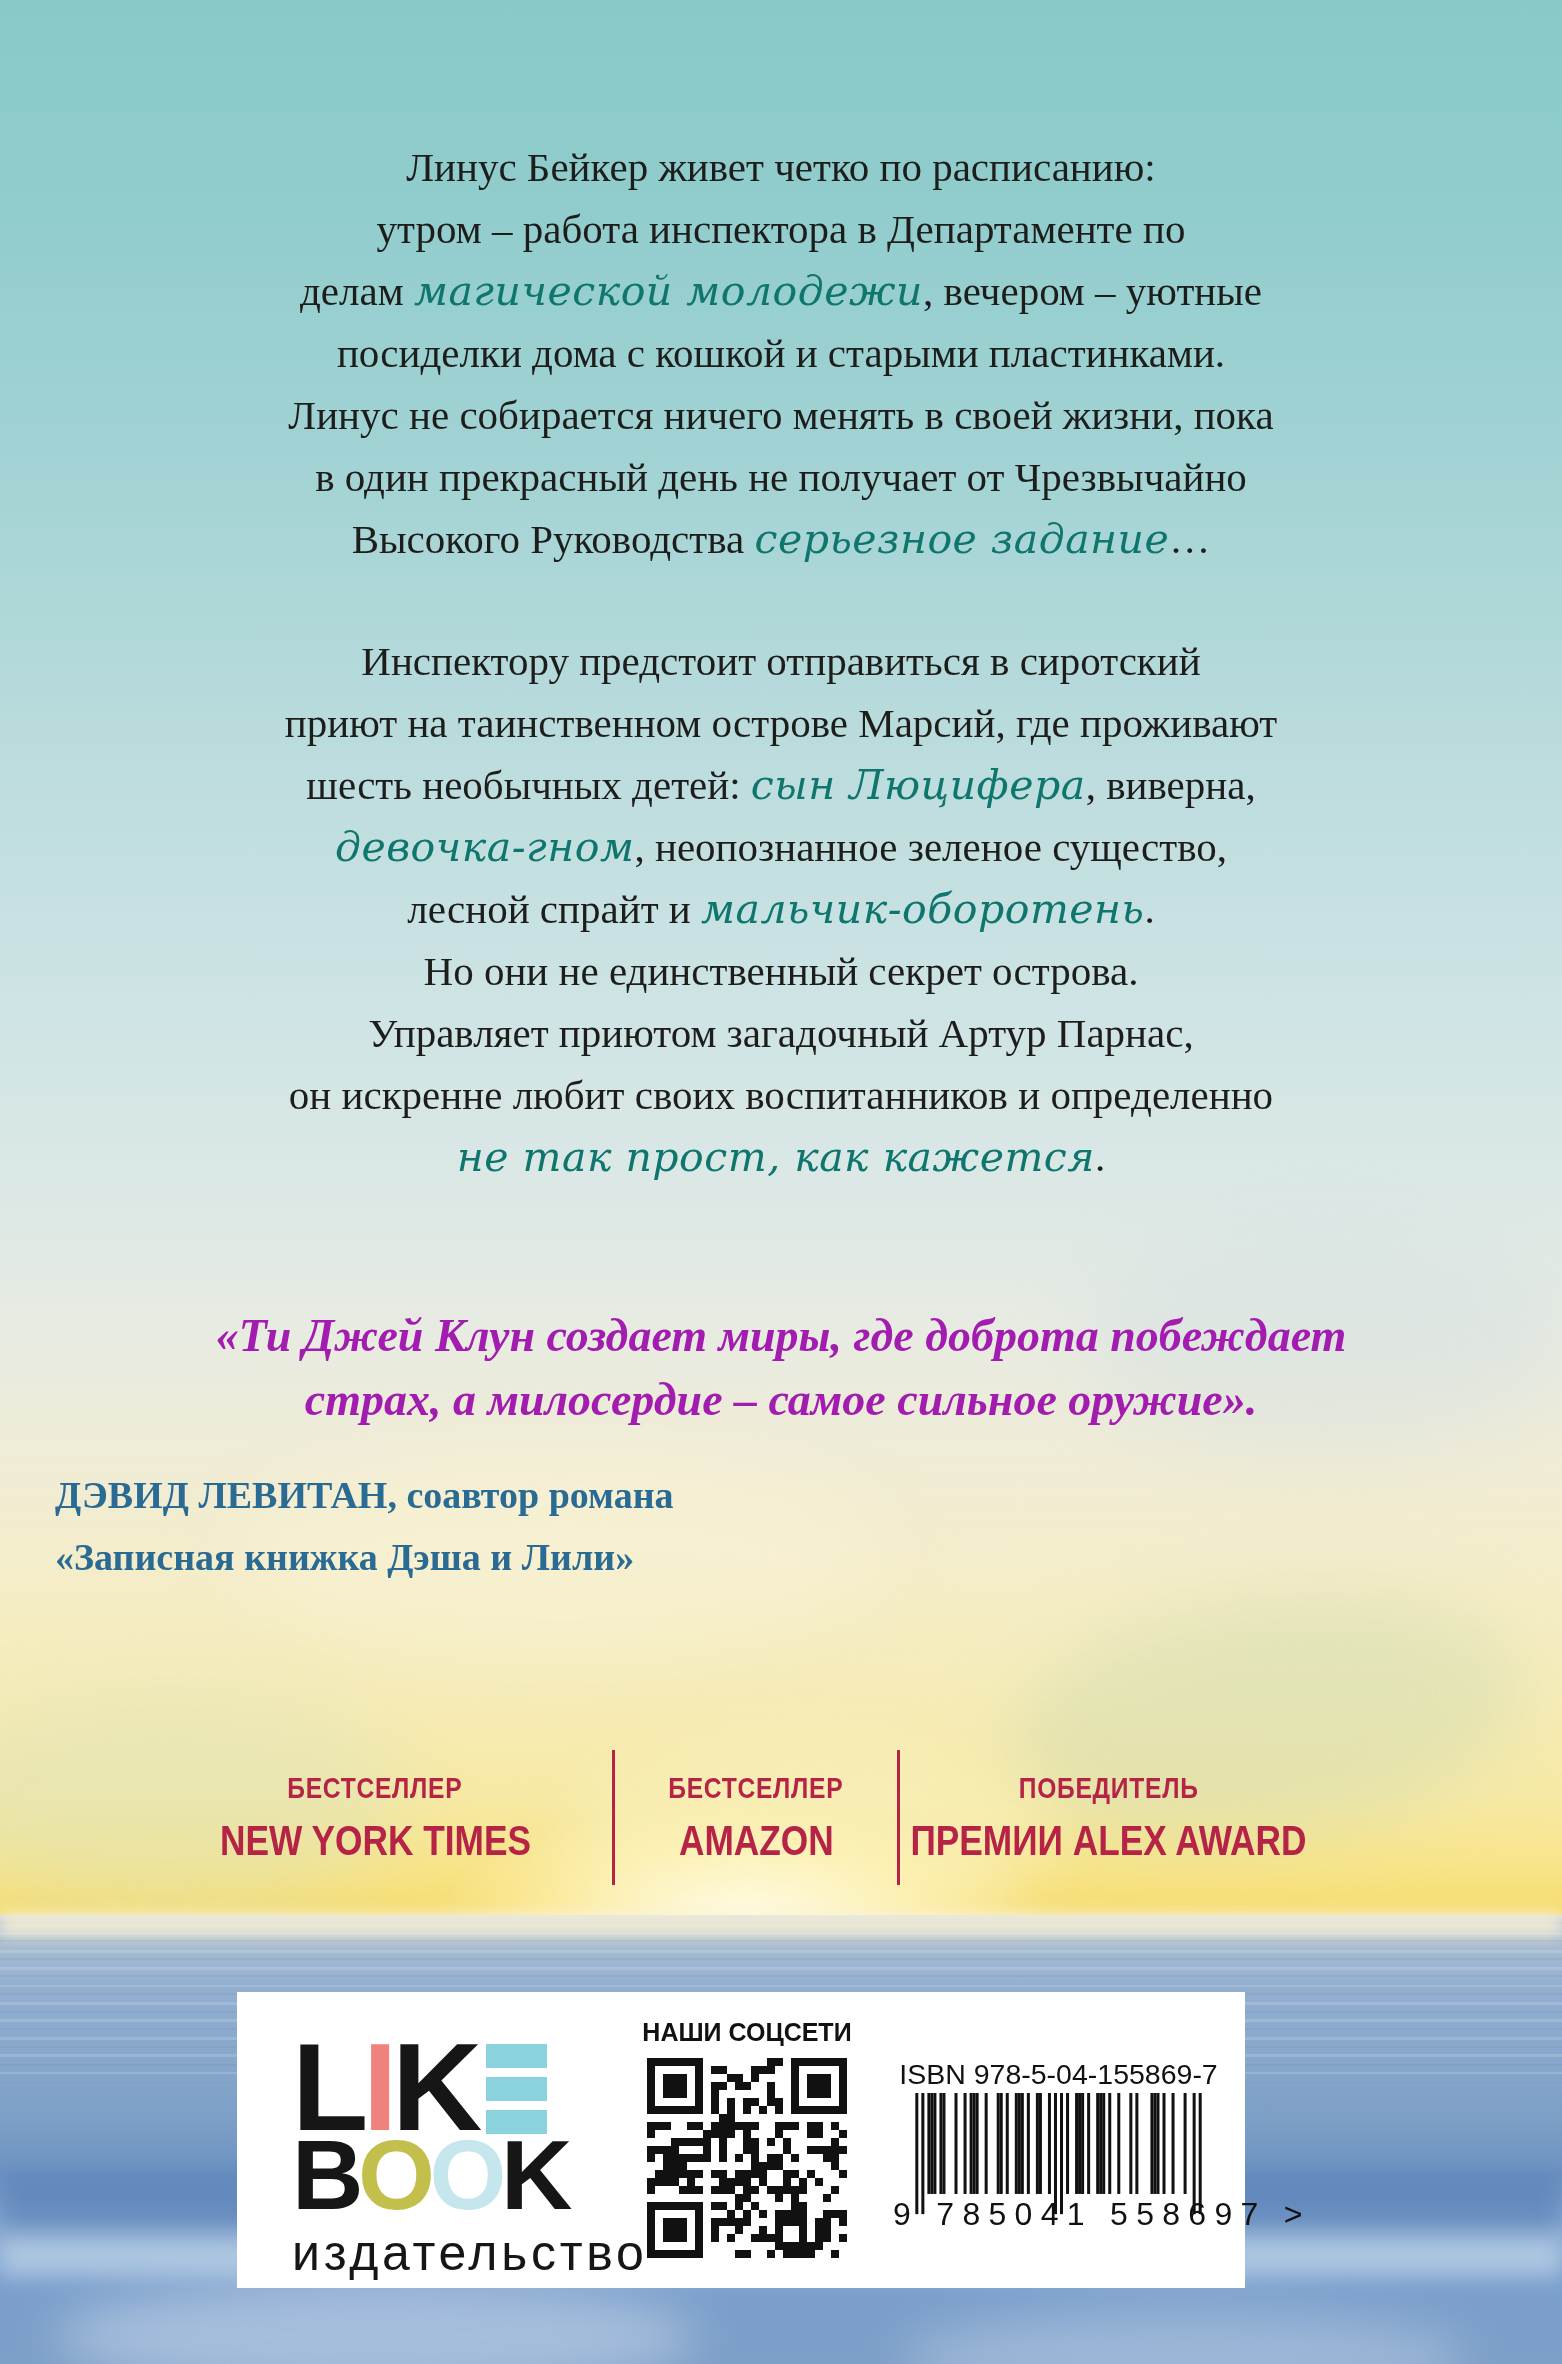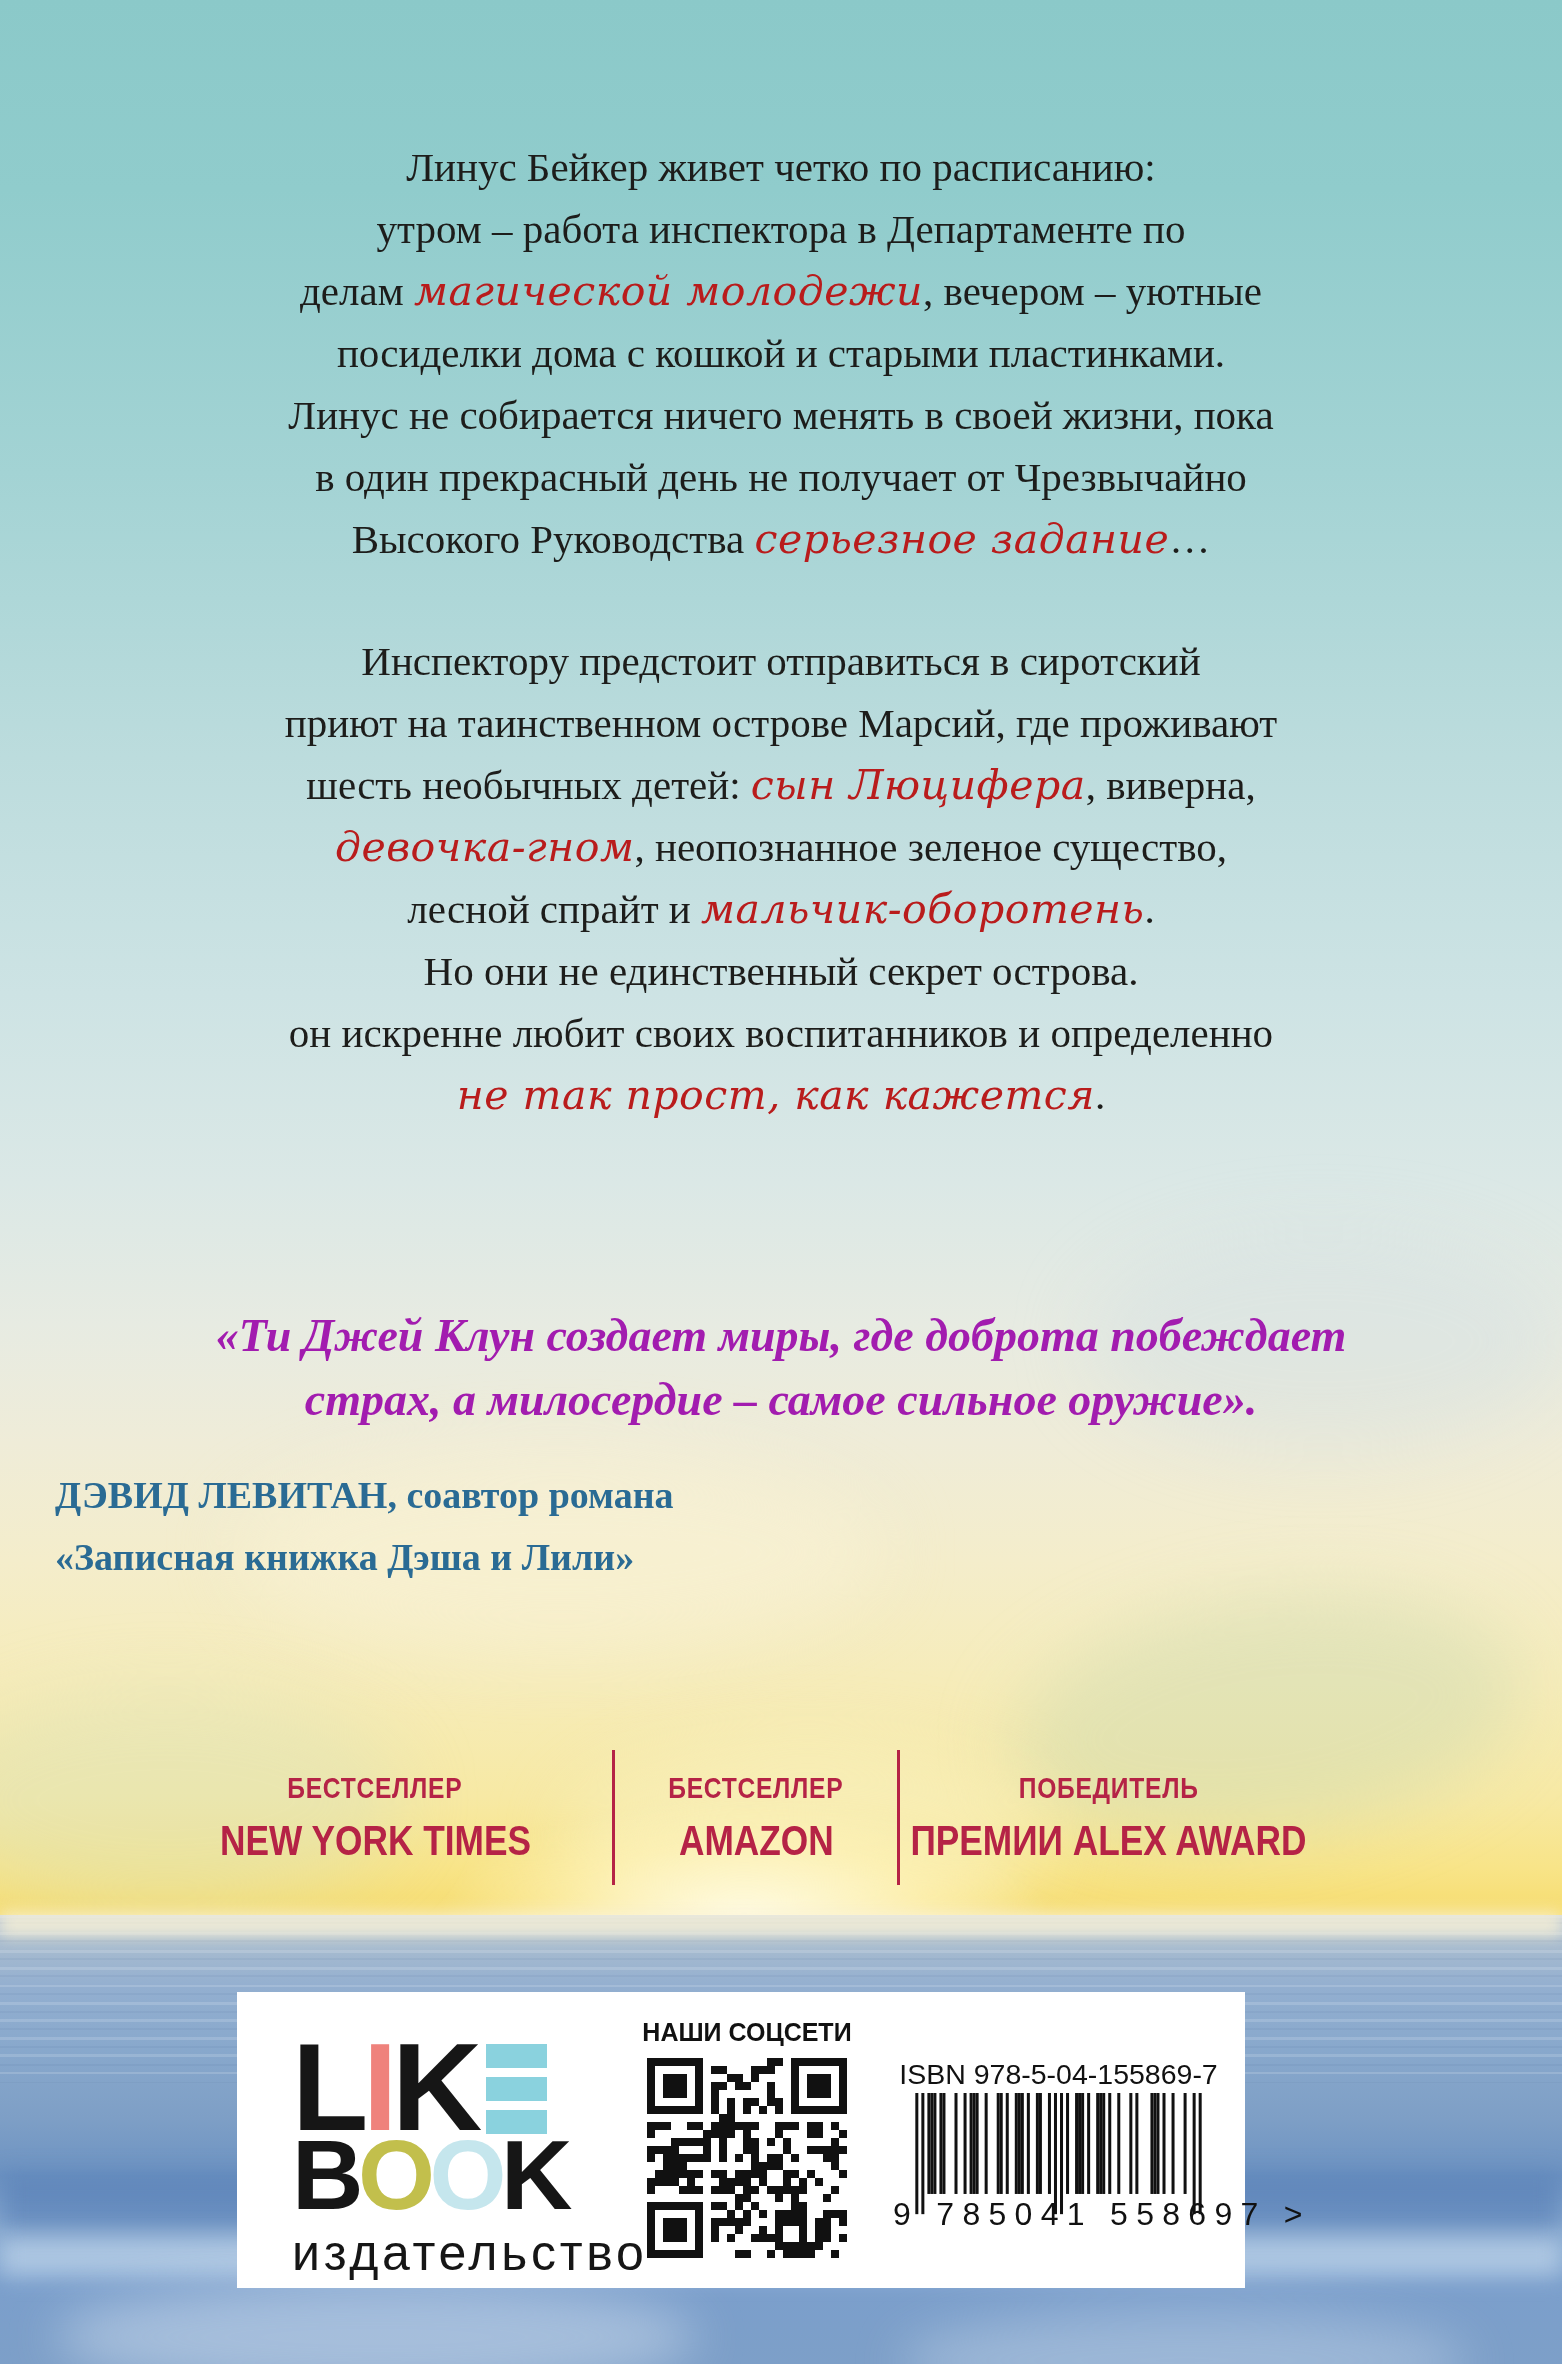--- a/index.html
+++ b/index.html
@@ -29,21 +29,21 @@
       repeating-linear-gradient(180deg,rgba(80,110,155,.20) 7.3px 9.2px,rgba(80,110,155,0) 9.2px 25px);}
   .ocean-darkband{position:absolute;left:0;top:262px;width:100%;height:64px;background:rgba(60,102,168,.38);filter:blur(13px);}
   .ocean-lightband{position:absolute;left:0;top:321px;width:100%;height:40px;background:rgba(208,226,242,.55);filter:blur(11px);}
   .ocean-reflect1{position:absolute;left:55px;top:367px;width:643px;height:110px;background:rgba(235,241,250,.38);border-radius:50%;filter:blur(24px);}
   .ocean-reflect2{position:absolute;left:900px;top:395px;width:569px;height:101px;background:rgba(228,238,250,.30);border-radius:50%;filter:blur(24px);}
   .horizon-haze{position:absolute;left:0;top:1912px;width:1562px;height:24px;background:rgba(250,242,214,.8);filter:blur(7.3px);}
 
   .synopsis{position:absolute;left:64px;right:64px;top:136px;text-align:center;color:#1d1d1b;
     font-size:41px;font-weight:normal;line-height:62px;}
   .para+.para{margin-top:60px;}
-  .accent{color:#b91c1c;font-family:"DejaVu Serif",serif;font-style:italic;letter-spacing:0.5px;}
+  .accent{color:#0f766e;font-family:"DejaVu Serif",serif;font-style:italic;letter-spacing:0.5px;}
 
   .quote{position:absolute;left:55px;right:55px;top:1304px;text-align:center;
     color:#a21caf;font-size:46px;font-weight:bold;font-style:italic;line-height:64px;}
   .attribution{position:absolute;left:55px;right:55px;top:1464px;text-align:left;
     color:#2a6b94;font-size:38px;font-weight:bold;line-height:62px;}
 
   .badges{position:absolute;left:138px;top:1750px;width:1179px;display:flex;align-items:center;}
   .badge-col{display:flex;flex-direction:column;align-items:center;justify-content:center;}
   .badge-col .bt,.badge-col .bb{display:inline-block;transform:scaleX(.82);transform-origin:center;
     font-family:"Liberation Sans",sans-serif;font-weight:bold;color:#b52346;white-space:nowrap;}
@@ -95,20 +95,21 @@
       <div class="line"><span>в один прекрасный день не получает от Чрезвычайно</span></div>
       <div class="line"><span>Высокого Руководства </span><span class="accent">серьезное задание</span><span>…</span></div>
     </div>
     <div class="para">
       <div class="line"><span>Инспектору предстоит отправиться в сиротский</span></div>
       <div class="line"><span>приют на таинственном острове Марсий, где проживают</span></div>
       <div class="line"><span>шесть необычных детей: </span><span class="accent">сын Люцифера</span><span>, виверна,</span></div>
       <div class="line"><span class="accent">девочка-гном</span><span>, неопознанное зеленое существо,</span></div>
       <div class="line"><span>лесной спрайт и </span><span class="accent">мальчик-оборотень</span><span>.</span></div>
       <div class="line"><span>Но они не единственный секрет острова.</span></div>
+      <div class="line"><span>Управляет приютом загадочный Артур Парнас,</span></div>
       <div class="line"><span>он искренне любит своих воспитанников и определенно</span></div>
       <div class="line"><span class="accent">не так прост, как кажется</span><span>.</span></div>
     </div>
   </div>
 
 <div class="quote">
   <div>«Ти Джей Клун создает миры, где доброта побеждает</div>
   <div>страх, а милосердие – самое сильное оружие».</div>
 </div>
 <div class="attribution">

